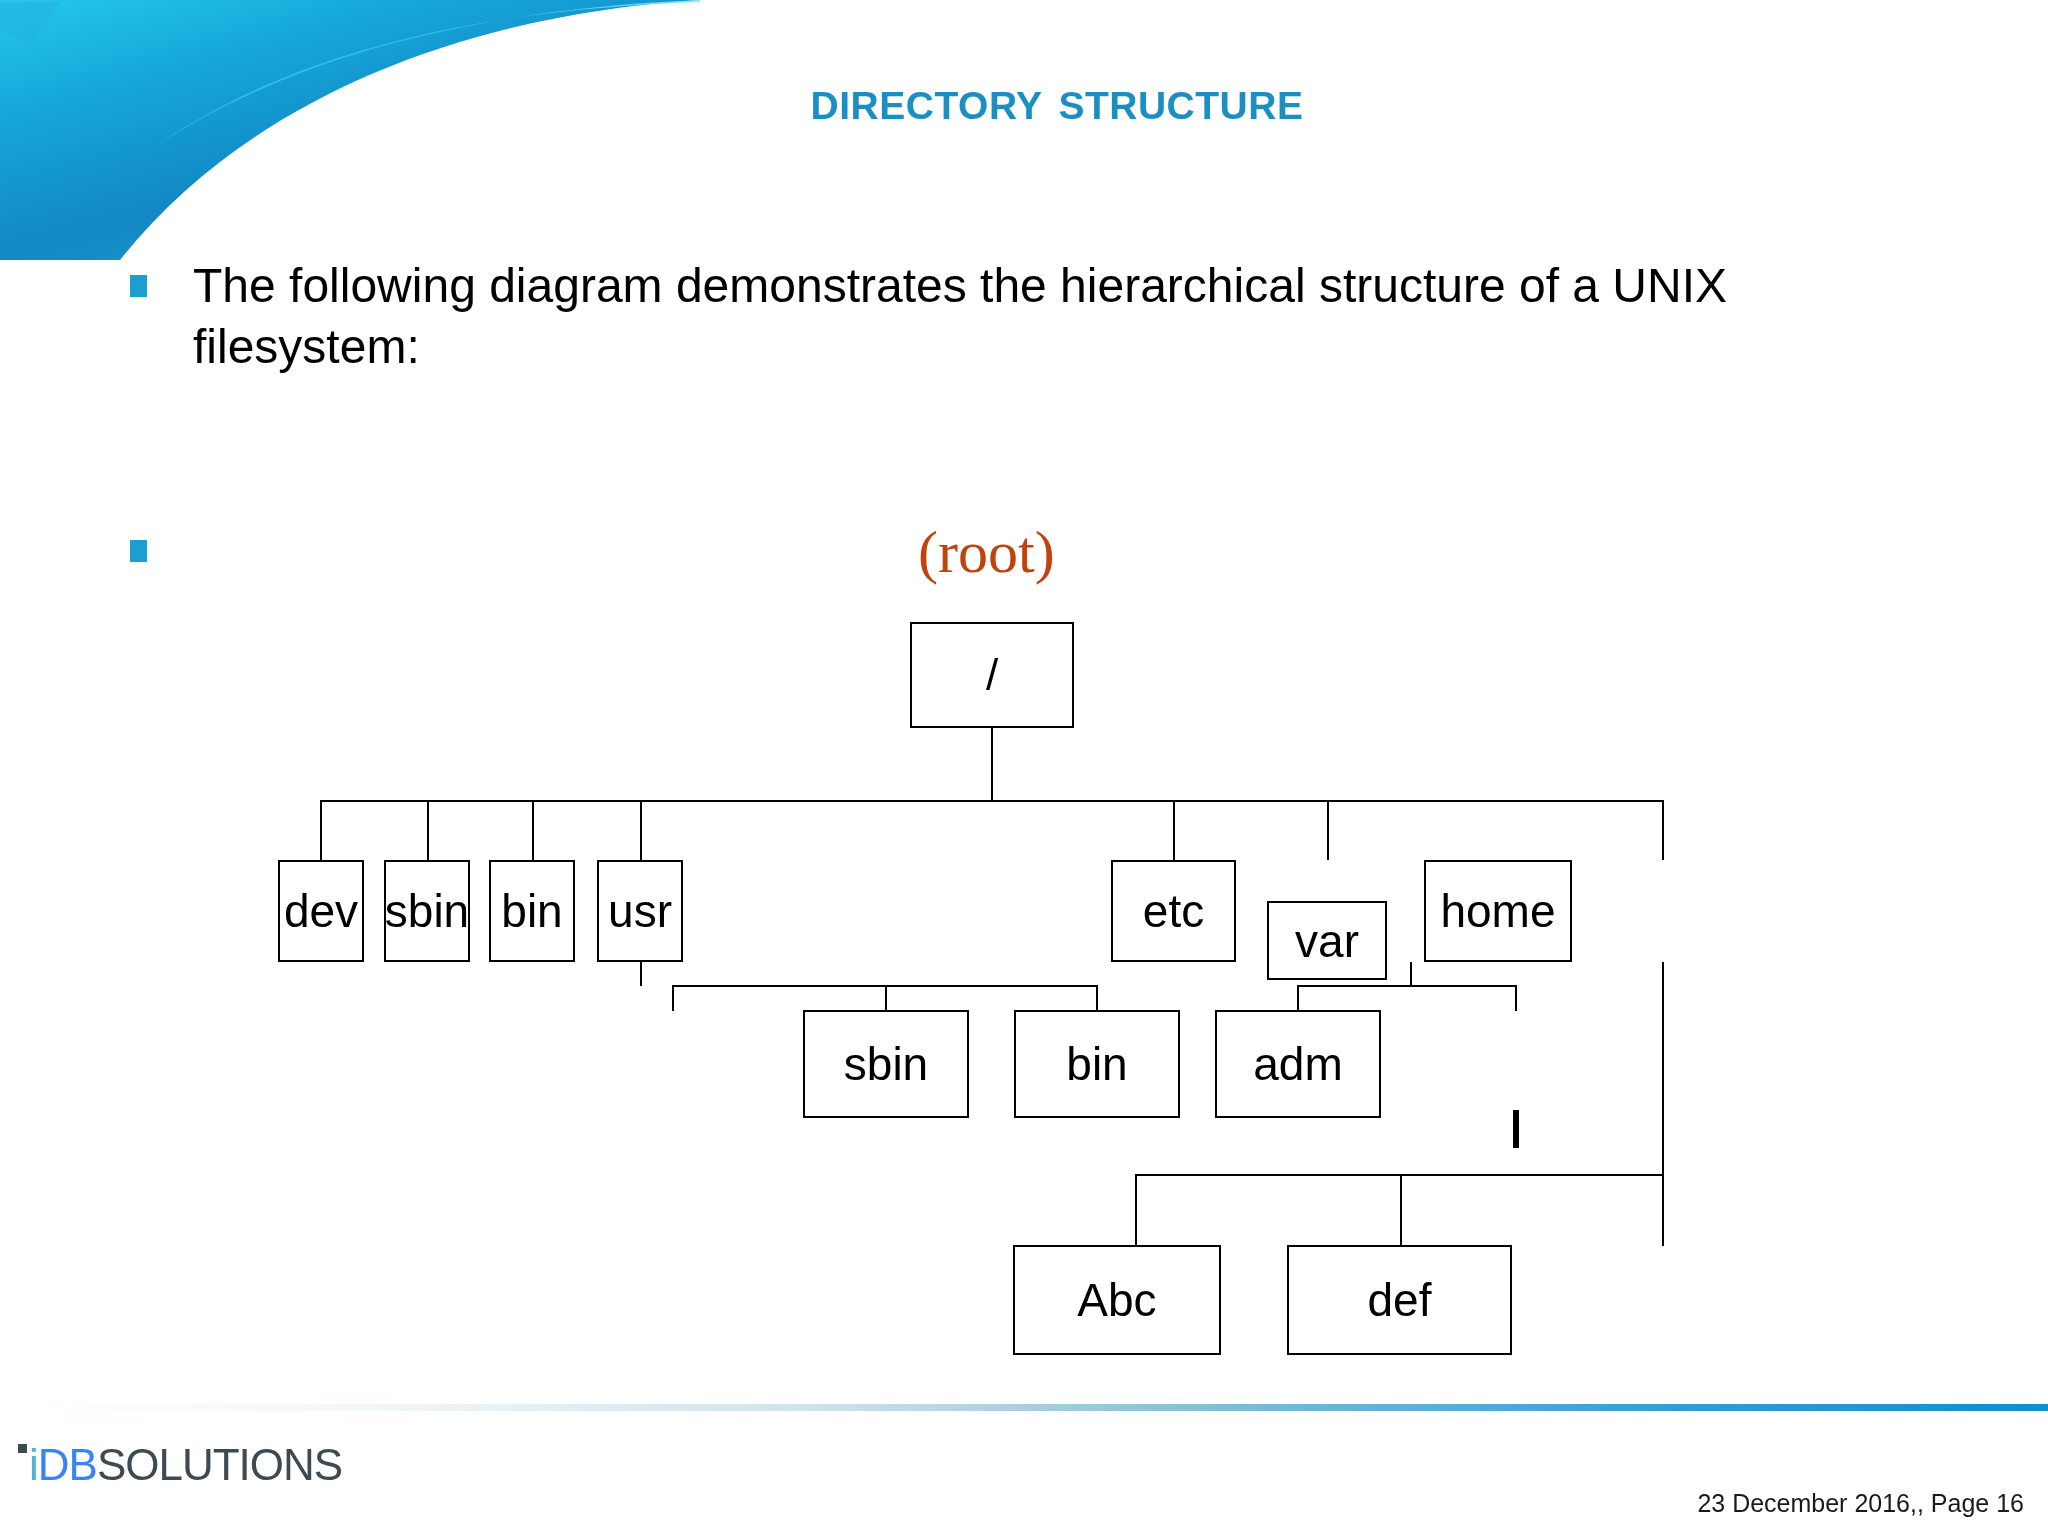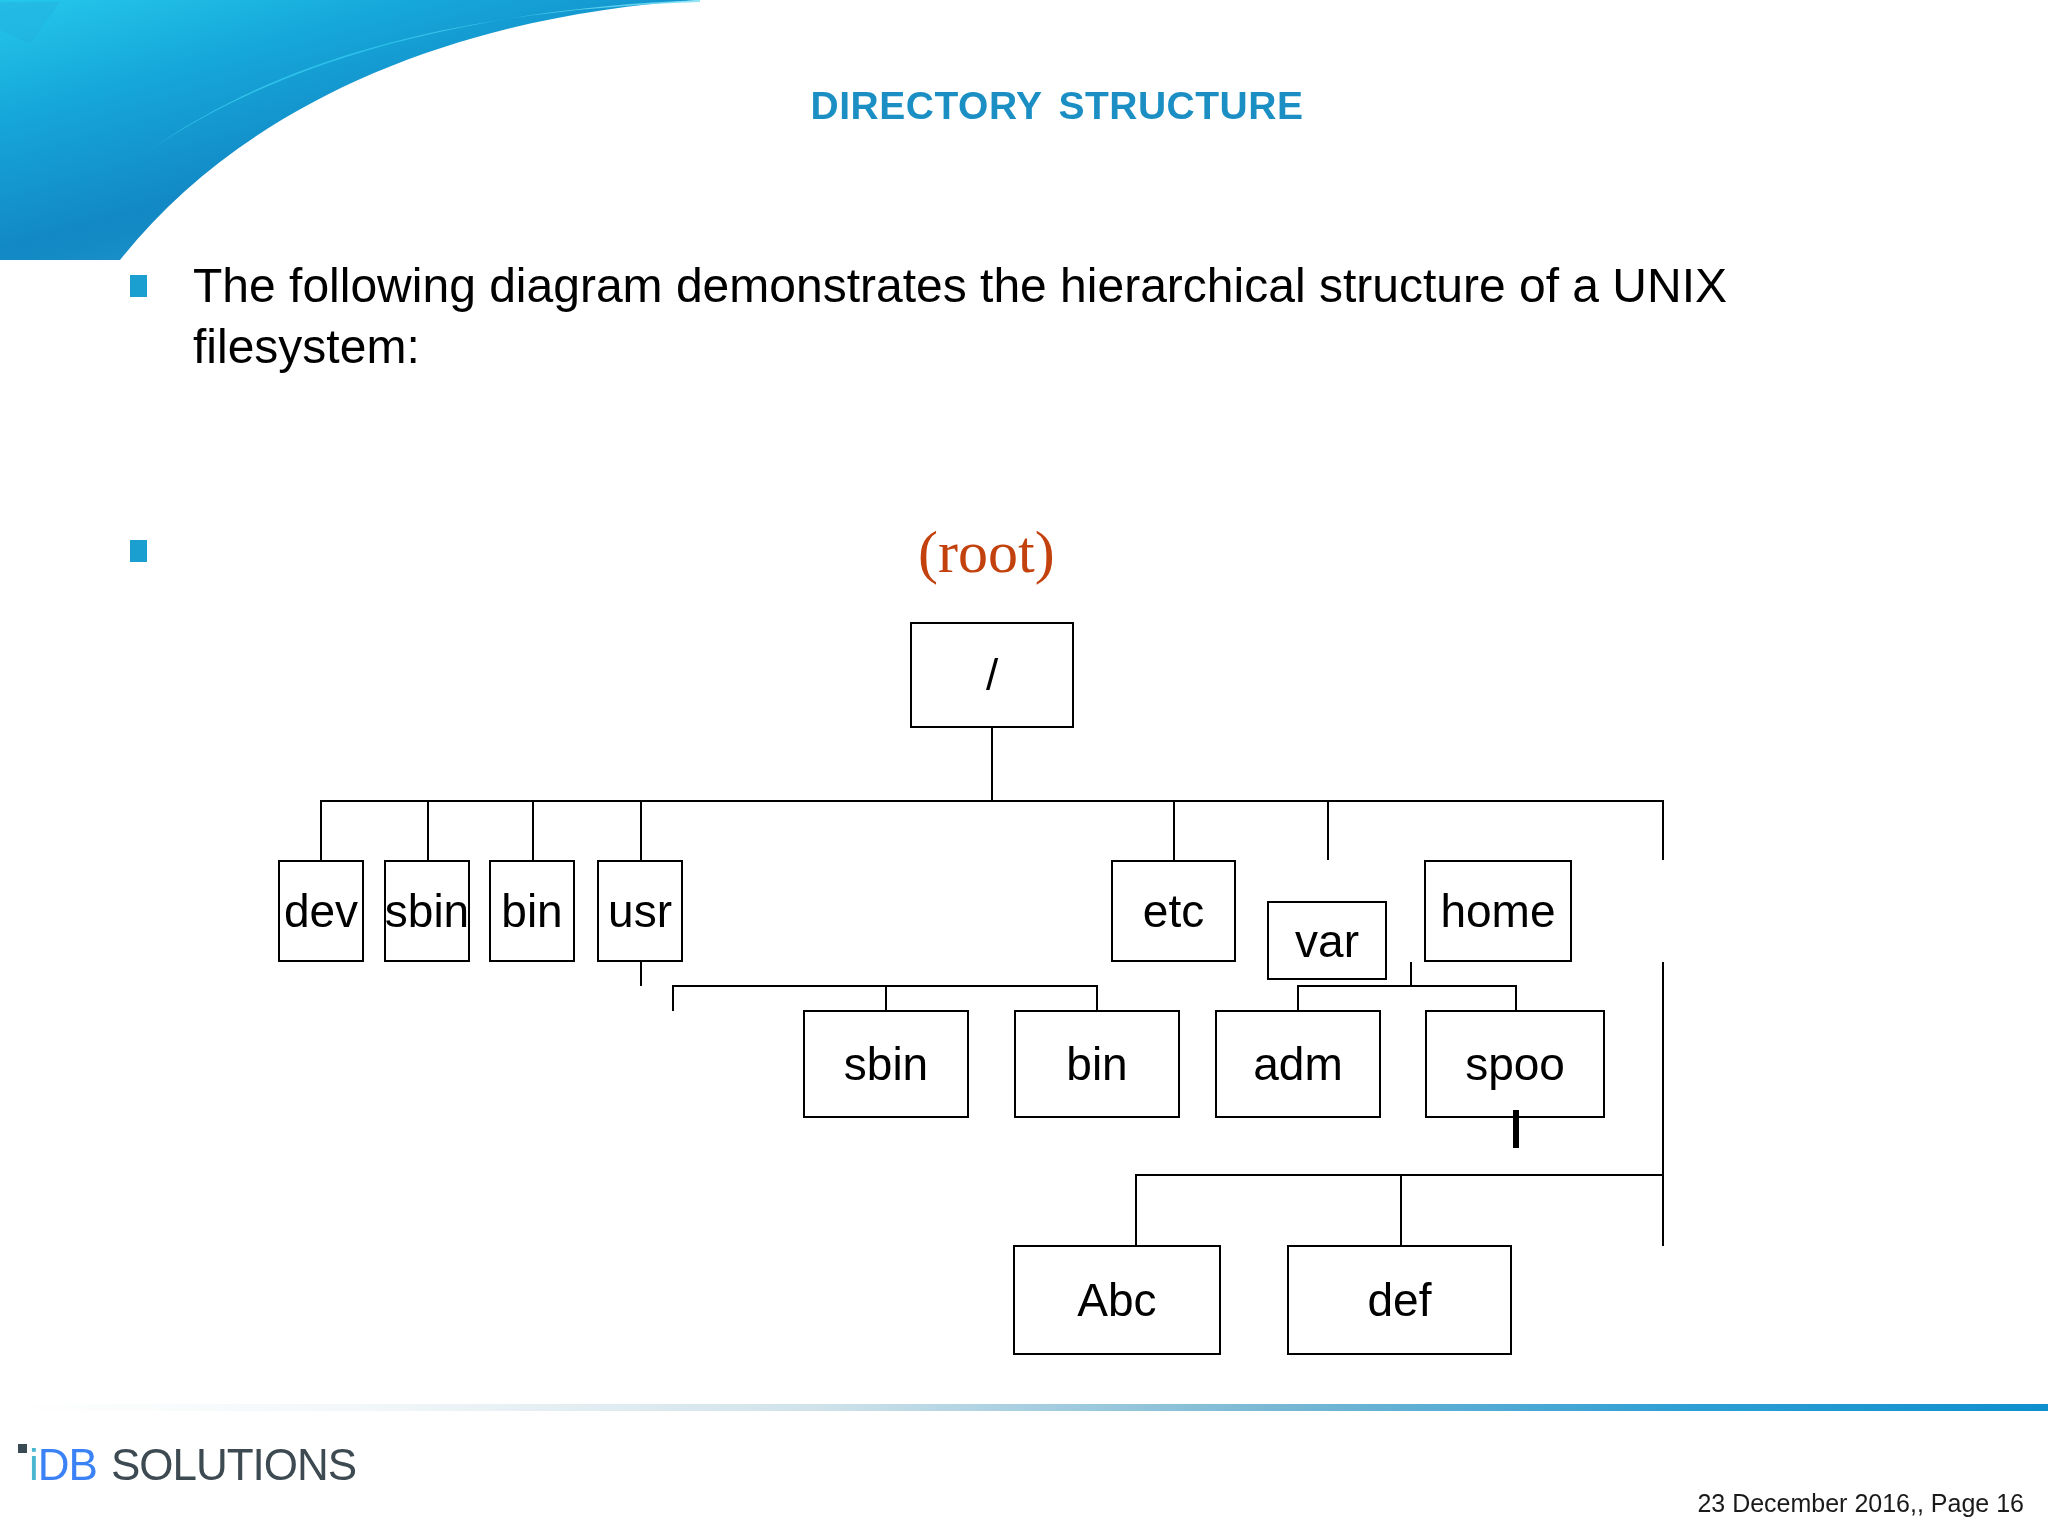--- a/index.html
+++ b/index.html
@@ -144,21 +144,21 @@
     display: inline-block;
     width: 9px;
     height: 9px;
     background: #3a4a52;
     margin-right: 2px;
     align-self: flex-start;
     margin-top: 4px;
   }
   #logo .i-mark { color: #4ab6cf; }
   #logo .db { color: #3b82f6; }
-  #logo .solutions { color: #3d4a51; margin-left: 14px; }
+  #logo .solutions { color: #3d4a51; }
 
   #footer-meta {
     position: absolute;
     right: 24px;
     top: 1489px;
     font-size: 25px;
     color: #1a1a1a;
     font-family: "Liberation Sans", sans-serif;
     white-space: nowrap;
   }
@@ -234,21 +234,20 @@
 
     <div class="node" style="left:803px;  top:1010px; width:166px; height:108px;">sbin</div>
     <div class="node" style="left:1014px; top:1010px; width:166px; height:108px;">bin</div>
 
     <div class="edge v" style="left:1410px; top:962px; height:24px;"></div>
     <div class="edge h" style="left:1297px; top:985px; width:219px;"></div>
     <div class="edge v" style="left:1297px; top:985px; height:26px;"></div>
     <div class="edge v" style="left:1515px; top:985px; height:26px;"></div>
 
     <div class="node" style="left:1215px; top:1010px; width:166px; height:108px;">adm</div>
-    <div class="node" style="left:1425px; top:1010px; width:180px; height:108px;">spoo</div>
 
     <div class="edge v thick" style="left:1513px; top:1110px; height:38px;"></div>
 
     <div class="edge v" style="left:1662px; top:962px; height:214px;"></div>
     <div class="edge h" style="left:1135px; top:1174px; width:529px;"></div>
     <div class="edge v" style="left:1135px; top:1174px; height:72px;"></div>
     <div class="edge v" style="left:1400px; top:1174px; height:72px;"></div>
     <div class="edge v" style="left:1662px; top:1174px; height:72px;"></div>
 
     <div class="node" style="left:1013px; top:1245px; width:208px; height:110px;">Abc</div>

